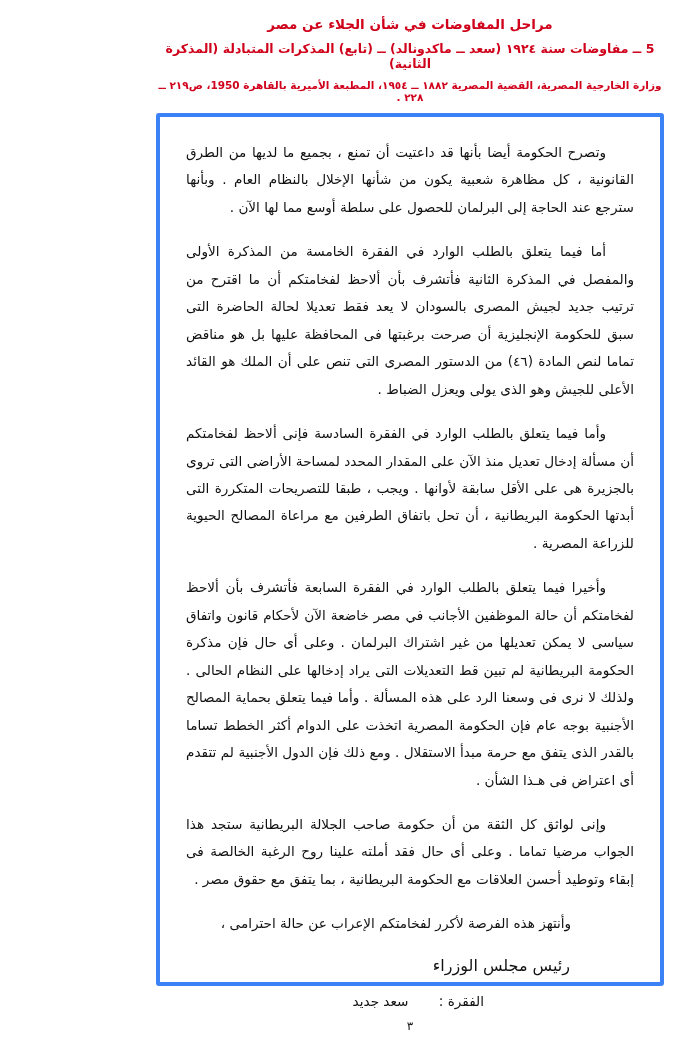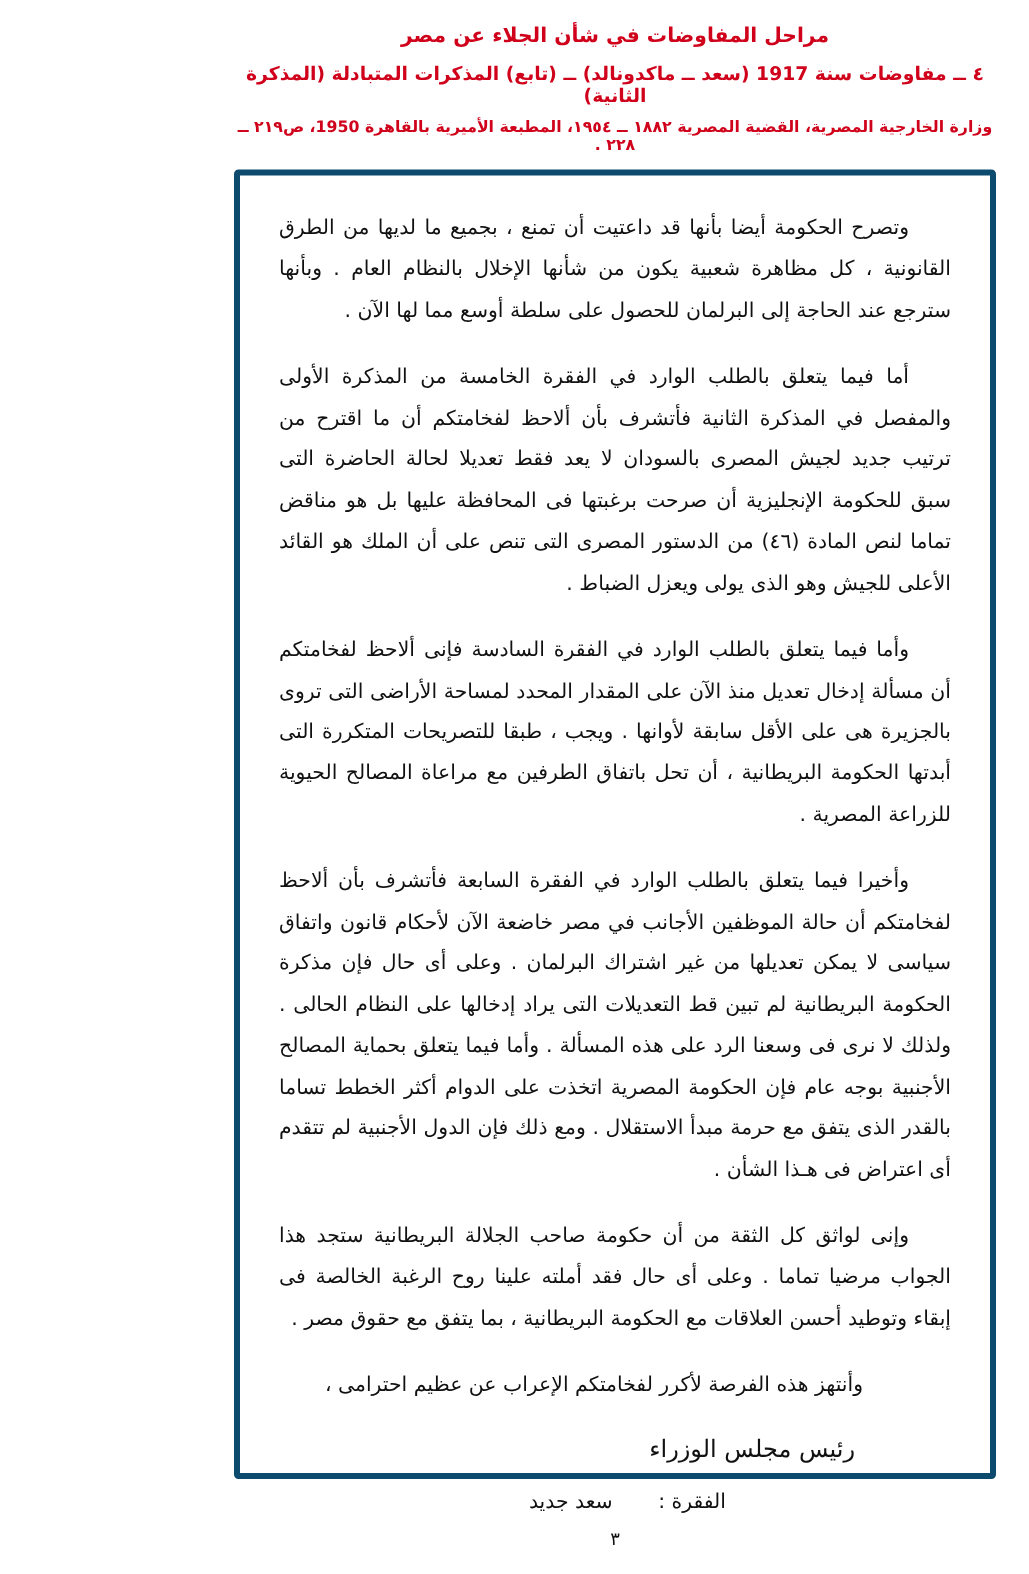--- a/index.html
+++ b/index.html
@@ -35,21 +35,21 @@
   }
   .hdr-sub {
     font-size: 12.5px;
     margin-bottom: 8px;
   }
   .hdr-src {
     font-size: 10.5px;
     margin-bottom: 10px;
   }
   .frame {
-    border: 4px solid #0c4a6e;
+    border: 4px solid #3b82f6;
     border-radius: 3px;
     height: 873px;
     box-sizing: border-box;
     padding: 22px 26px 14px 26px;
     direction: rtl;
     background: #fff;
   }
   .para {
     font-size: 13.6px;
     line-height: 2.02;
@@ -89,33 +89,33 @@
     color: #111;
   }
 </style>
 </head>
 <body>
 
 <div class="page">
 
   <div class="hdr">
     <div class="hdr-title">مراحل المفاوضات في شأن الجلاء عن مصر</div>
-    <div class="hdr-sub">٤ ــ مفاوضات سنة 1917 (سعد ــ ماكدونالد) ــ (تابع) المذكرات المتبادلة (المذكرة الثانية)</div>
+    <div class="hdr-sub">5 ــ مفاوضات سنة ١٩٢٤ (سعد ــ ماكدونالد) ــ (تابع) المذكرات المتبادلة (المذكرة الثانية)</div>
     <div class="hdr-src">وزارة الخارجية المصرية، القضية المصرية ١٨٨٢ ــ ١٩٥٤، المطبعة الأميرية بالقاهرة 1950، ص٢١٩ ــ ٢٢٨ .</div>
   </div>
 
   <div class="frame">
     <p class="para">وتصرح الحكومة أيضا بأنها قد داعتيت أن تمنع ، بجميع ما لديها من الطرق القانونية ، كل مظاهرة شعبية يكون من شأنها الإخلال بالنظام العام . وبأنها سترجع عند الحاجة إلى البرلمان للحصول على سلطة أوسع مما لها الآن .</p>
     <p class="para">أما فيما يتعلق بالطلب الوارد في الفقرة الخامسة من المذكرة الأولى والمفصل في المذكرة الثانية فأتشرف بأن ألاحظ لفخامتكم أن ما اقترح من ترتيب جديد لجيش المصرى بالسودان لا يعد فقط تعديلا لحالة الحاضرة التى سبق للحكومة الإنجليزية أن صرحت برغبتها فى المحافظة عليها بل هو مناقض تماما لنص المادة (٤٦) من الدستور المصرى التى تنص على أن الملك هو القائد الأعلى للجيش وهو الذى يولى ويعزل الضباط .</p>
     <p class="para">وأما فيما يتعلق بالطلب الوارد في الفقرة السادسة فإنى ألاحظ لفخامتكم أن مسألة إدخال تعديل منذ الآن على المقدار المحدد لمساحة الأراضى التى تروى بالجزيرة هى على الأقل سابقة لأوانها . ويجب ، طبقا للتصريحات المتكررة التى أبدتها الحكومة البريطانية ، أن تحل باتفاق الطرفين مع مراعاة المصالح الحيوية للزراعة المصرية .</p>
     <p class="para">وأخيرا فيما يتعلق بالطلب الوارد في الفقرة السابعة فأتشرف بأن ألاحظ لفخامتكم أن حالة الموظفين الأجانب في مصر خاضعة الآن لأحكام قانون واتفاق سياسى لا يمكن تعديلها من غير اشتراك البرلمان . وعلى أى حال فإن مذكرة الحكومة البريطانية لم تبين قط التعديلات التى يراد إدخالها على النظام الحالى . ولذلك لا نرى فى وسعنا الرد على هذه المسألة . وأما فيما يتعلق بحماية المصالح الأجنبية بوجه عام فإن الحكومة المصرية اتخذت على الدوام أكثر الخطط تساما بالقدر الذى يتفق مع حرمة مبدأ الاستقلال . ومع ذلك فإن الدول الأجنبية لم تتقدم أى اعتراض فى هـذا الشأن .</p>
     <p class="para">وإنى لواثق كل الثقة من أن حكومة صاحب الجلالة البريطانية ستجد هذا الجواب مرضيا تماما . وعلى أى حال فقد أملته علينا روح الرغبة الخالصة فى إبقاء وتوطيد أحسن العلاقات مع الحكومة البريطانية ، بما يتفق مع حقوق مصر .</p>
 
     <div class="sig-block">
-      <p class="sig-line-1">وأنتهز هذه الفرصة لأكرر لفخامتكم الإعراب عن عظيم احترامى ،</p>
+      <p class="sig-line-1">وأنتهز هذه الفرصة لأكرر لفخامتكم الإعراب عن حالة احترامى ،</p>
       <p class="sig-role">رئيس مجلس الوزراء</p>
       <p class="sig-name">
         <span>الفقرة :</span>
         <span class="nm">سعد جديد</span>
       </p>
     </div>
   </div>
 
   <div class="pagenum">٣</div>
 

